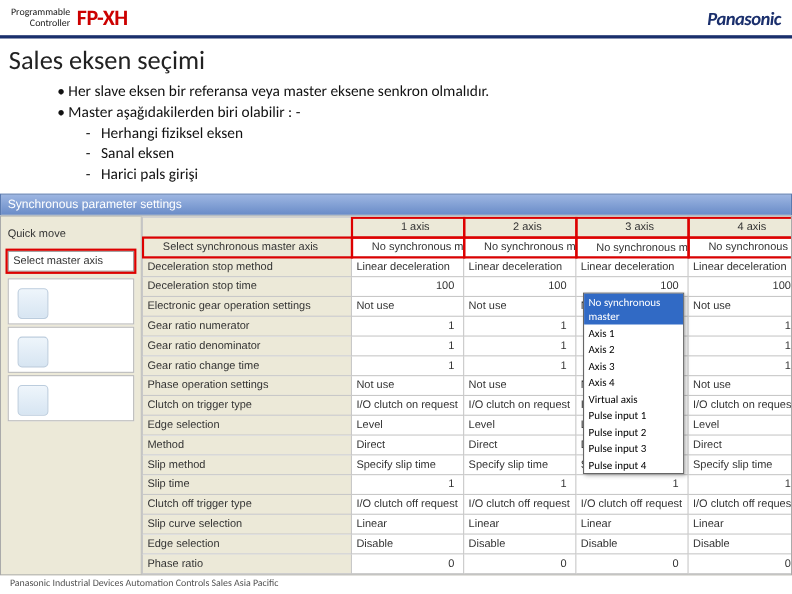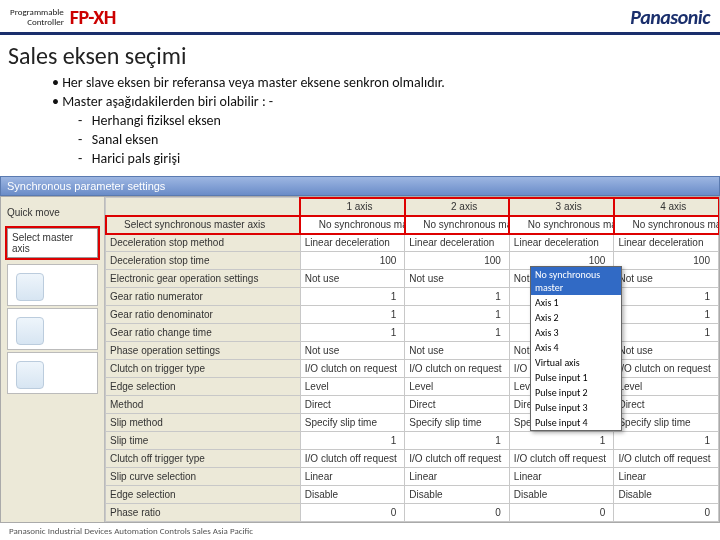--- a/index.html
+++ b/index.html
@@ -1,30 +1,30 @@
 <!DOCTYPE html>
 <html><head>
 <meta charset="utf-8">
 <style>
   * { box-sizing: border-box; margin: 0; padding: 0; }
   body { width: 720px; height: 540px; font-family: Calibri, Arial, sans-serif; background: #fff; position: relative; overflow: hidden; }
   .top-bar { display: flex; align-items: center; justify-content: space-between; padding: 2px 10px 0 10px; height: 32px; }
   .top-left { display: flex; align-items: center; gap: 6px; }
   .prog-ctrl { font-size: 9px; line-height: 10px; color: #222; text-align: right; }
   .fpxh { font-size: 20px; font-weight: bold; color: #c00; letter-spacing: -0.5px; }
-  .panasonic { font-weight: bold; font-size: 20px; color: #1a2f6c; font-style: italic; letter-spacing: -0.5px; }
+  .panasonic { font-weight: bold; font-size: 17px; color: #1a2f6c; font-style: italic; letter-spacing: -0.5px; }
   .blue-rule { height: 3px; background: #1a2f6c; margin: 0 0 4px 0; }
   .title { font-size: 24px; color: #222; padding: 2px 8px 4px 8px; }
   .bullets { padding: 0 0 0 32px; font-size: 14px; color: #111; line-height: 1.35; margin-left: 20px; }
   .bullets .b1 { padding-left: 0; text-indent: -12px; margin-left: 12px; }
   .bullets .b2 { padding-left: 36px; text-indent: -10px; }
   .app-area { margin-top: 8px; font-family: Tahoma, Arial, sans-serif; }
   .win-title { background: linear-gradient(#9db6e2,#6a8cc8); color: #fff; font-size: 11px; padding: 3px 6px; border: 1px solid #5a7ab0; }
   .app-body { display: flex; background: #ece9d8; border: 1px solid #aaa; }
-  .left-pane { width: 104px; background: #ece9d8; border-right: 1px solid #bbb; }
+  .left-pane { width: 128px; background: #ece9d8; border-right: 1px solid #bbb; }
   .quick-move { font-size: 10px; padding: 10px 6px 6px 6px; color: #333; }
   .nav-item { background: #fff; border: 1px solid #999; margin: 4px 6px; padding: 3px 4px; font-size: 10px; color: #333; }
   .nav-item.redbox { outline: 2px solid #d00; }
   .thumb-stack { margin: 6px; }
   .thumb { height: 42px; background: #fff; border: 1px solid #bbb; margin-bottom: 2px; position: relative; }
   .thumb::after { content:""; position:absolute; left:8px; top:8px; width:26px; height:26px; border:1px solid #bcd; border-radius:4px; background: linear-gradient(#eef5fb,#d7e5f2); }
   .grid-wrap { flex: 1; overflow: hidden; background: #fff; }
   table { font-size: 10px; border-collapse: collapse; width: 100%; table-layout: fixed; color: #333; }
   th, td { border: 1px solid #c8c8c8; padding: 2px 4px; height: 18px; white-space: nowrap; overflow: hidden; }
   th { background: #ece9d8; font-weight: normal; text-align: center; }

